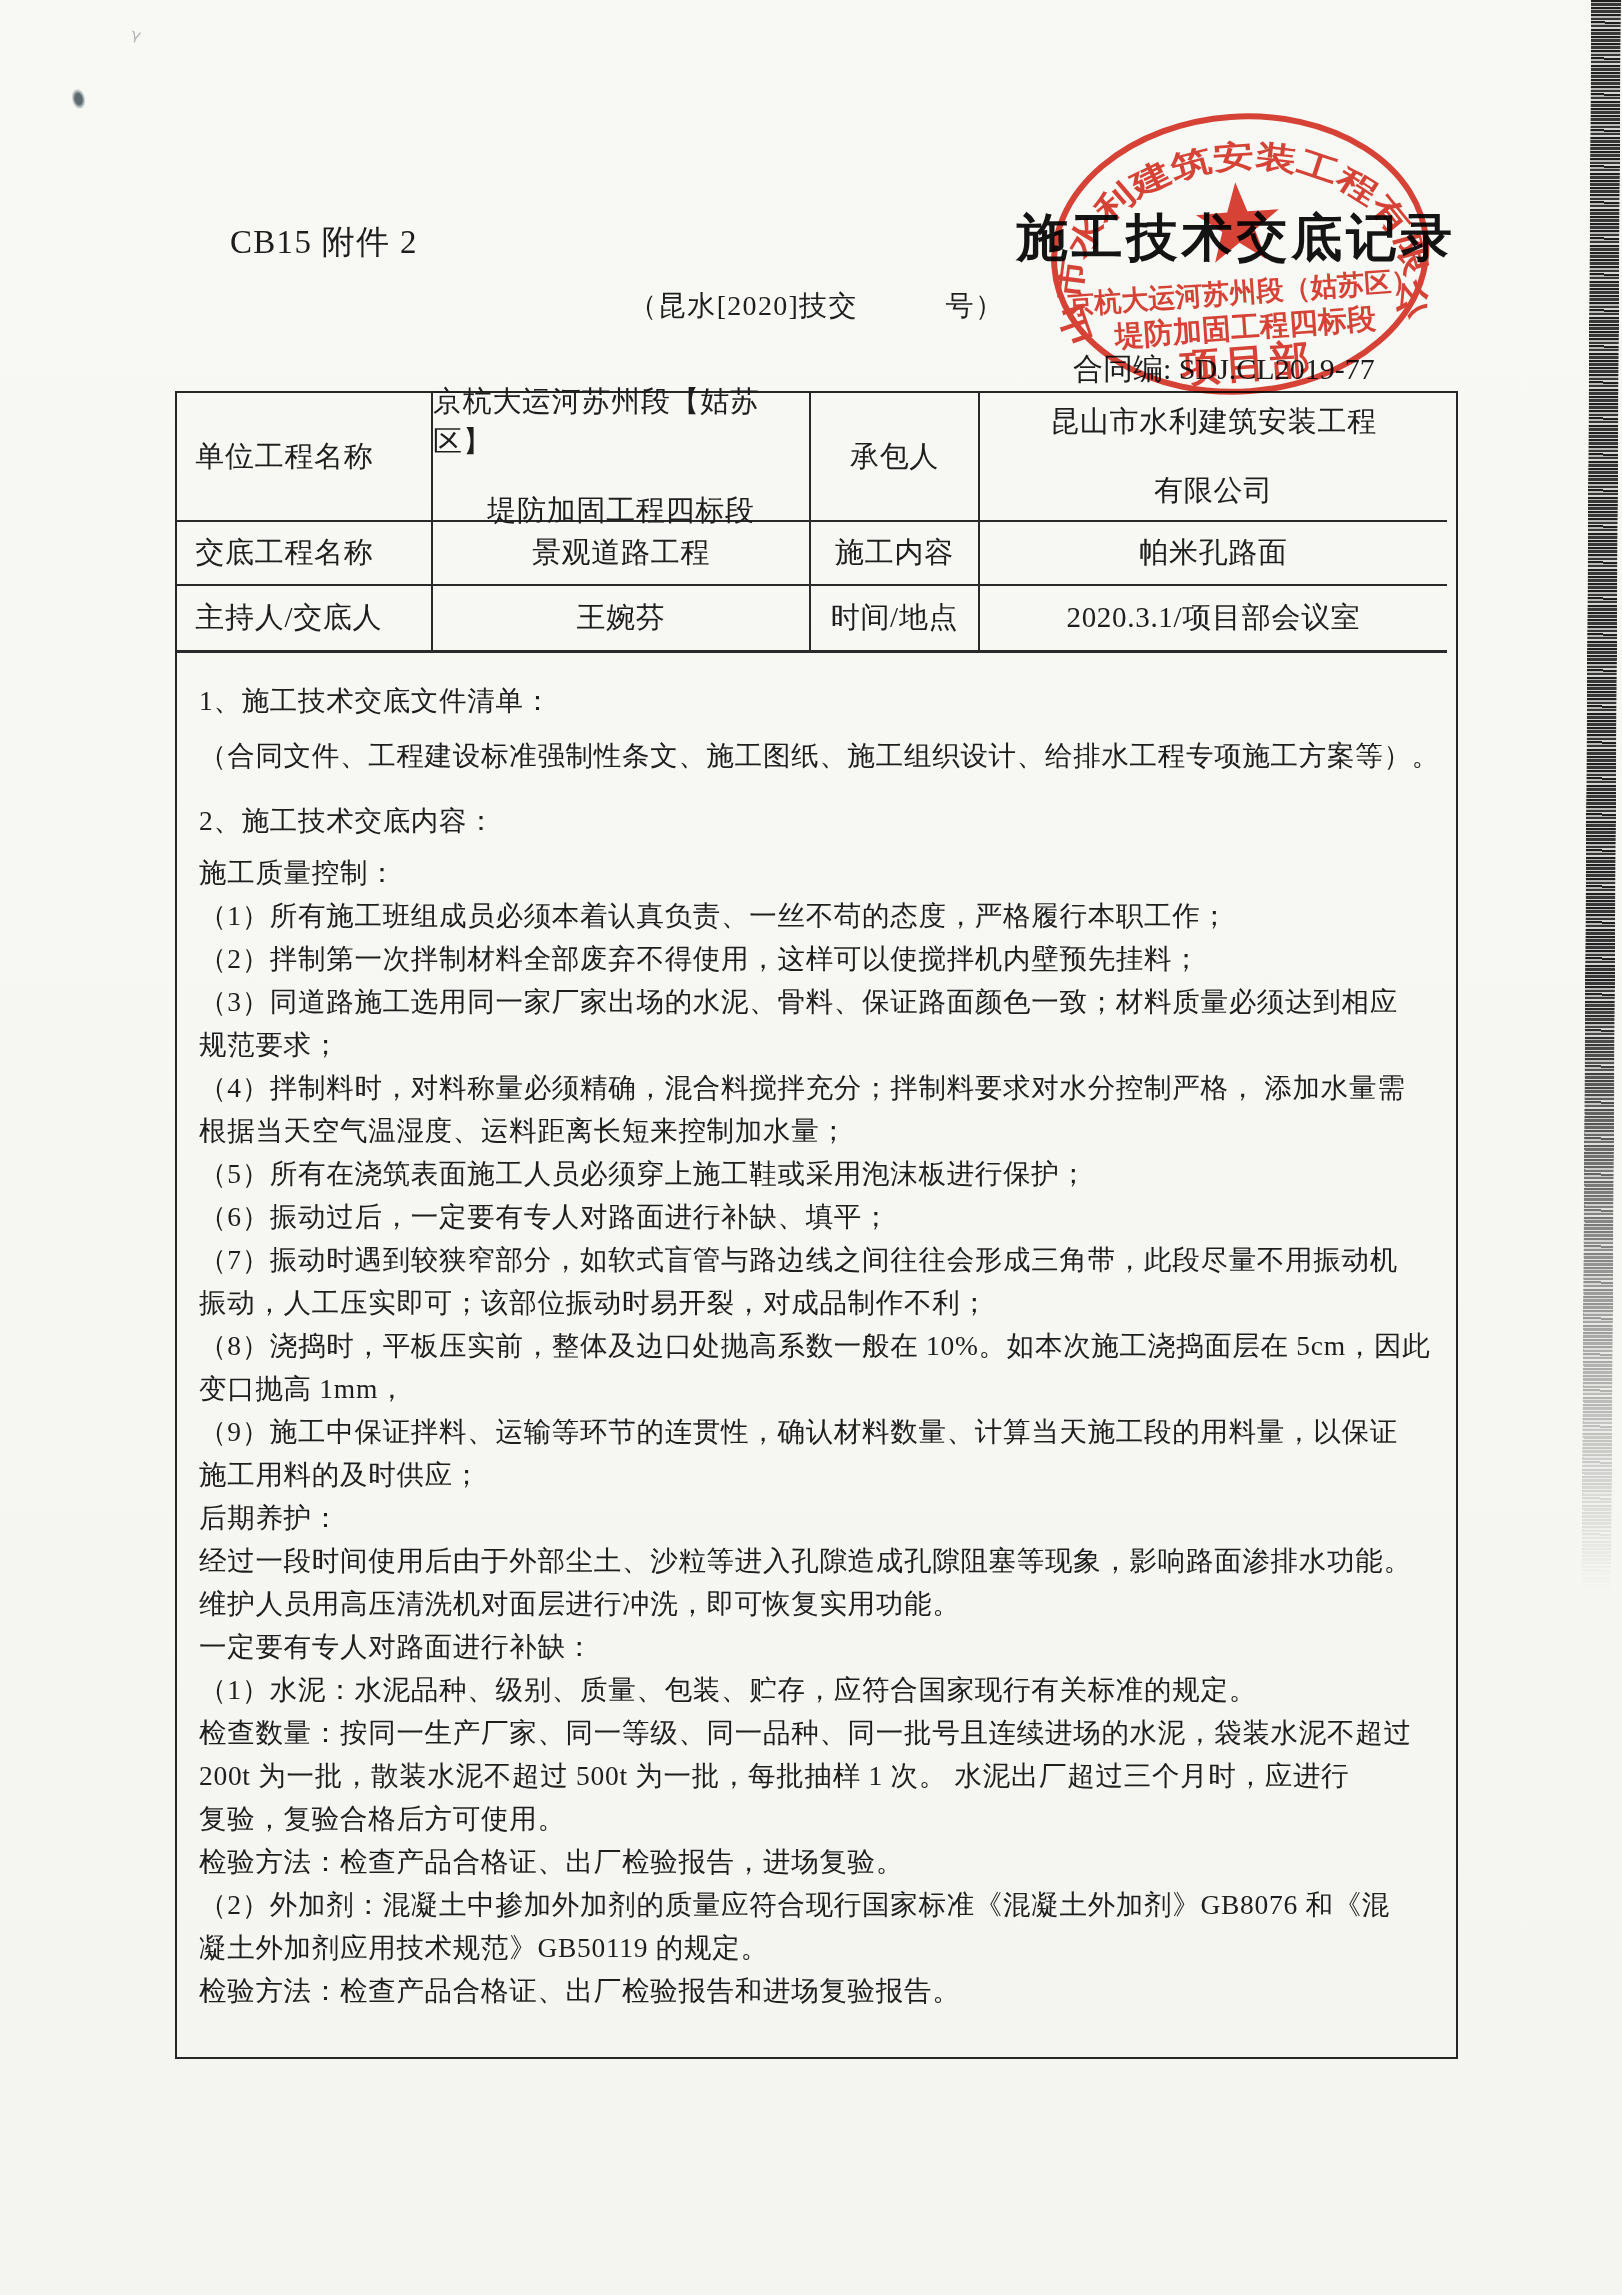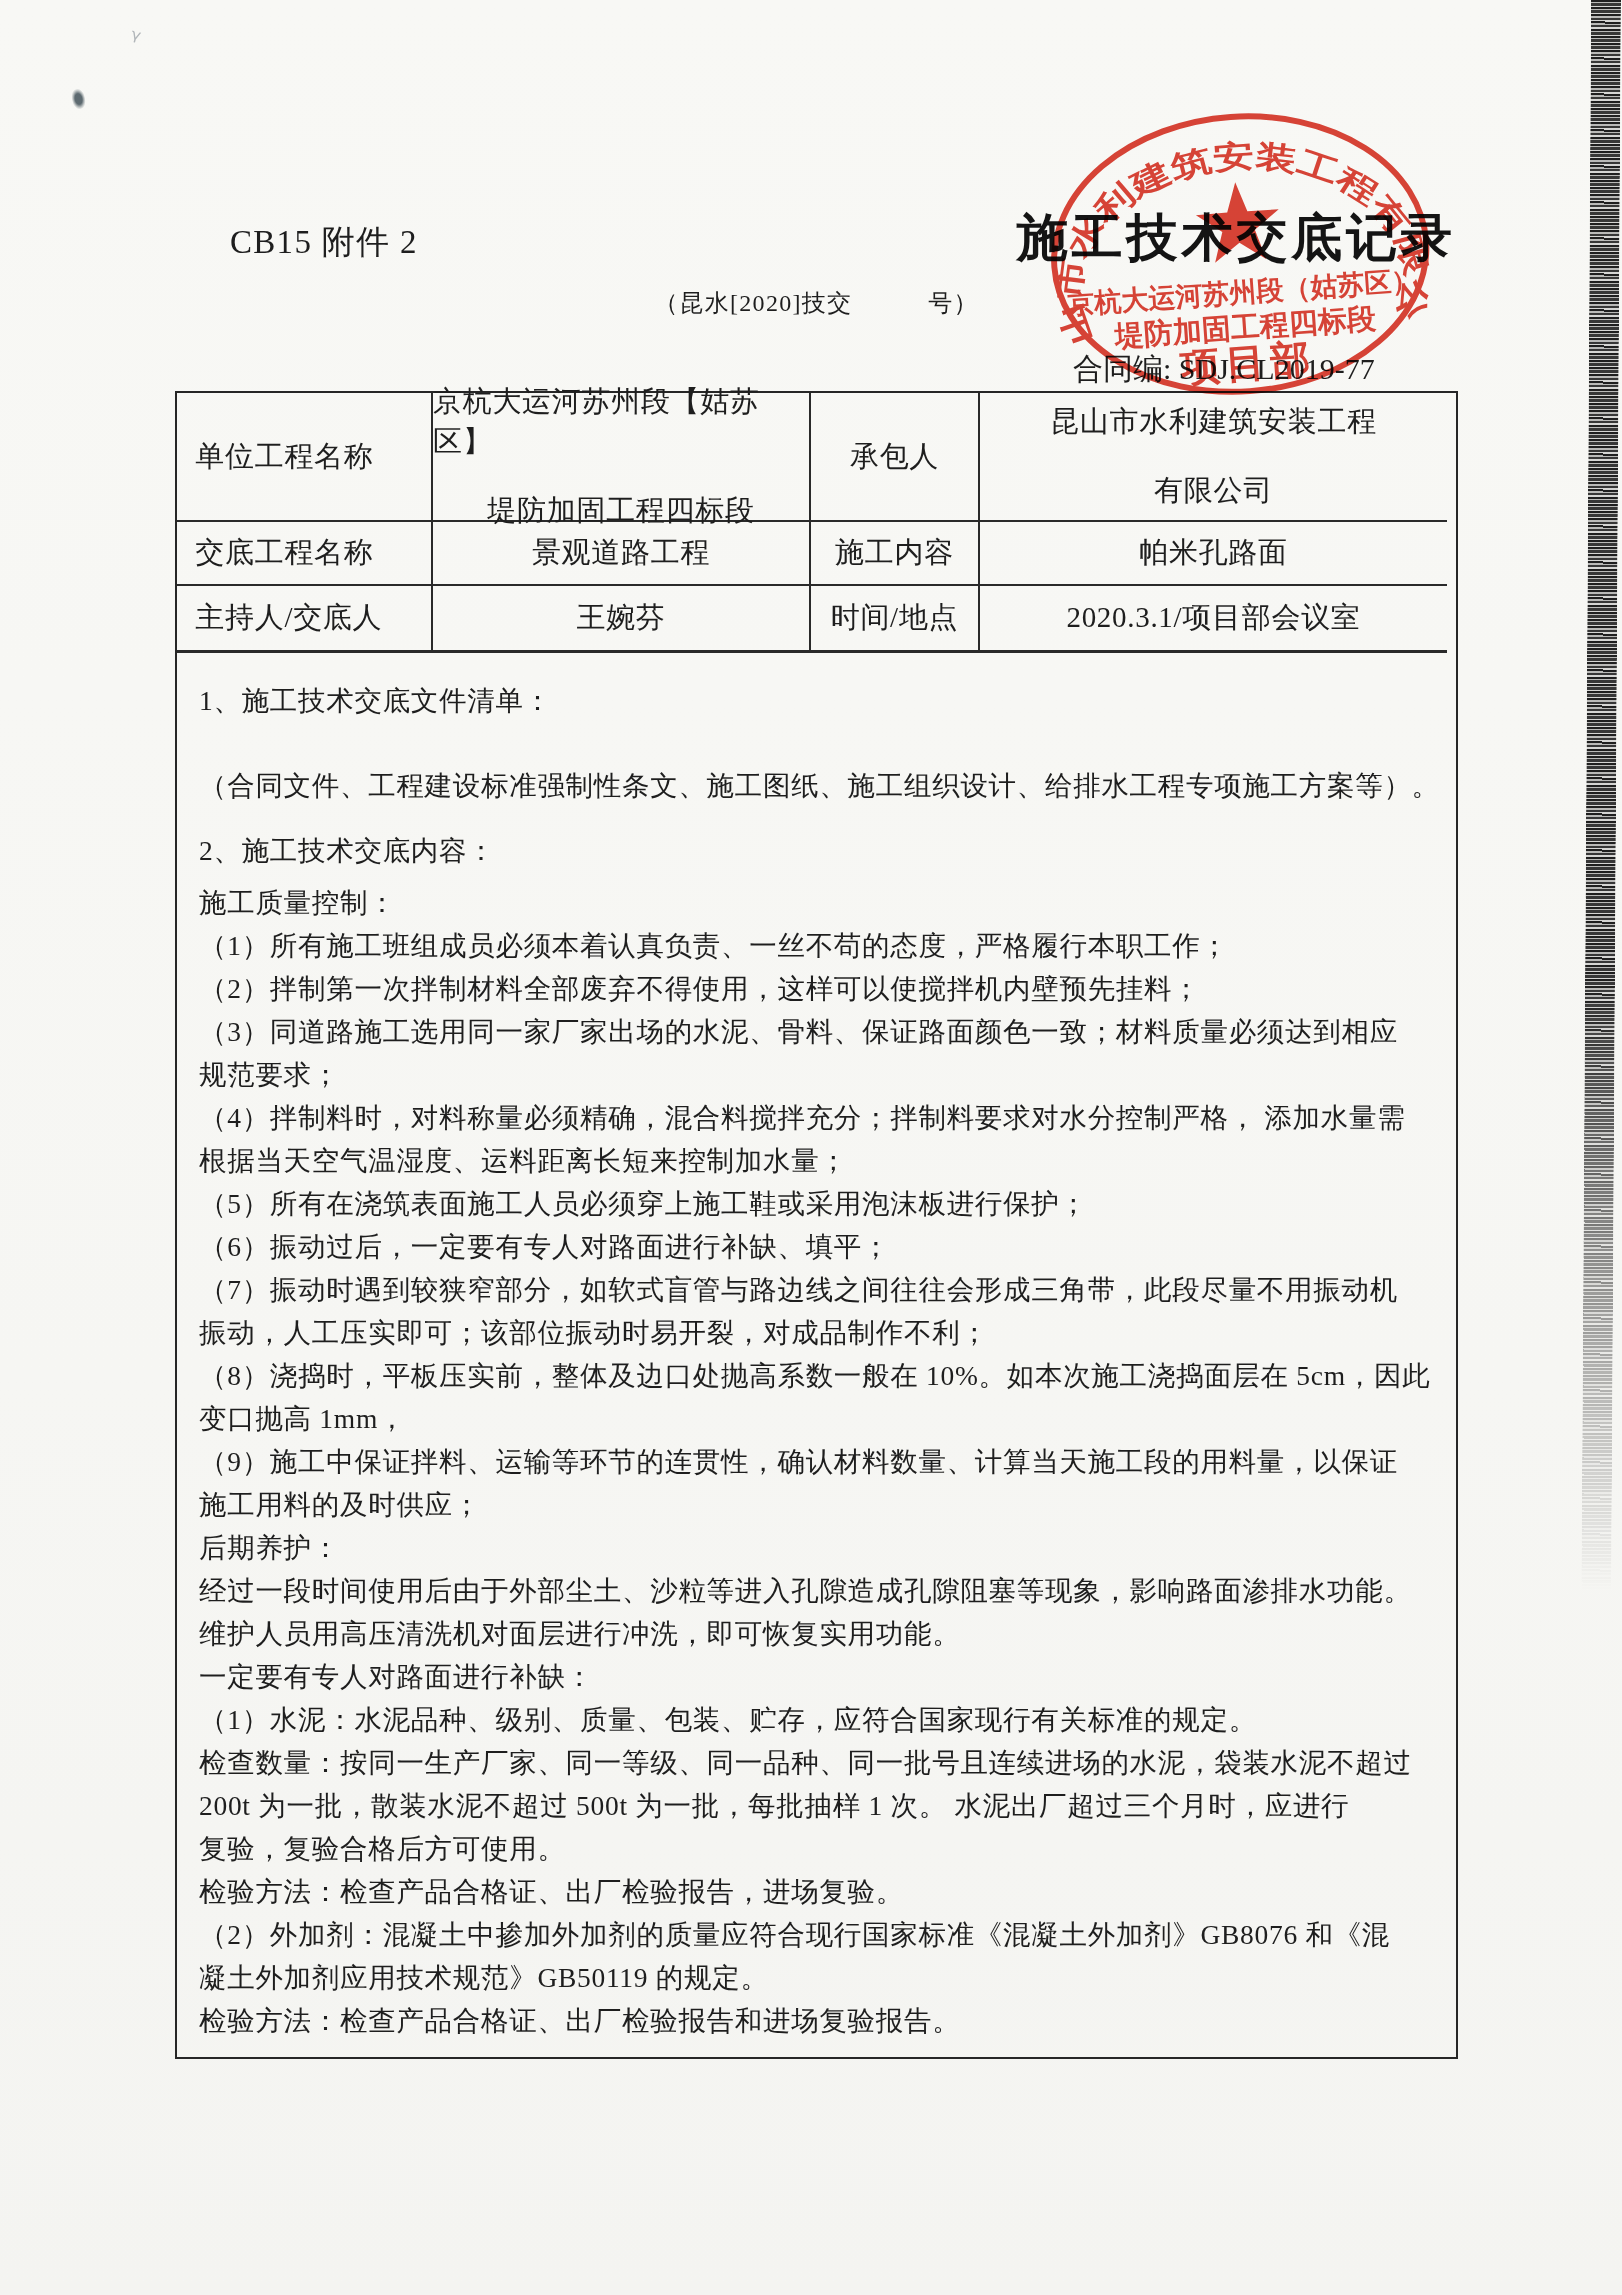--- a/index.html
+++ b/index.html
@@ -20,21 +20,21 @@
     font-size:33px;letter-spacing:1.3px;
   }
   .title{
     position:absolute;left:177px;top:204px;width:1279px;
     text-align:right;font-size:51px;font-weight:700;
     font-family:"Liberation Sans","DejaVu Sans",sans-serif;
     letter-spacing:3.9px;color:#141414;
   }
   .subtitle{
     position:absolute;left:177px;top:287px;width:1279px;
-    text-align:center;font-size:24px;letter-spacing:1.3px;
+    text-align:center;font-size:28px;letter-spacing:1.3px;
   }
   .contract-line{
     position:absolute;left:241px;top:346px;width:1217px;height:37px;
     font-size:30px;white-space:nowrap;
   }
   .contract-no{
     position:absolute;left:832px;top:2.6px;font-size:30px;white-space:nowrap;
   }
   
   .stamp{
@@ -65,21 +65,21 @@
   .content-cell{
     grid-column:1 / -1;
     border:none;
     display:block;
     padding:11.8px 23.6px 0 22px;
     font-size:27.5px;line-height:43px;letter-spacing:0.7px;
     box-sizing:border-box;
     overflow:hidden;
   }
   .para{white-space:nowrap;}
-  .para:nth-child(1){margin-top:14.4px;margin-bottom:42px;}
+  .para:nth-child(1){margin-top:14.4px;margin-bottom:12px;}
   .para:nth-child(2){margin-bottom:22px;}
   .para:nth-child(3){margin-bottom:9.2px;}
   
   .edge-strip{
     position:absolute;left:1591px;top:0;width:30px;height:1610px;
     background:
       repeating-linear-gradient(180deg,
         rgba(12,12,12,.92) 0 2px,
         rgba(110,110,110,.45) 2px 3.3px,
         rgba(28,28,28,.88) 3.3px 5.9px,

